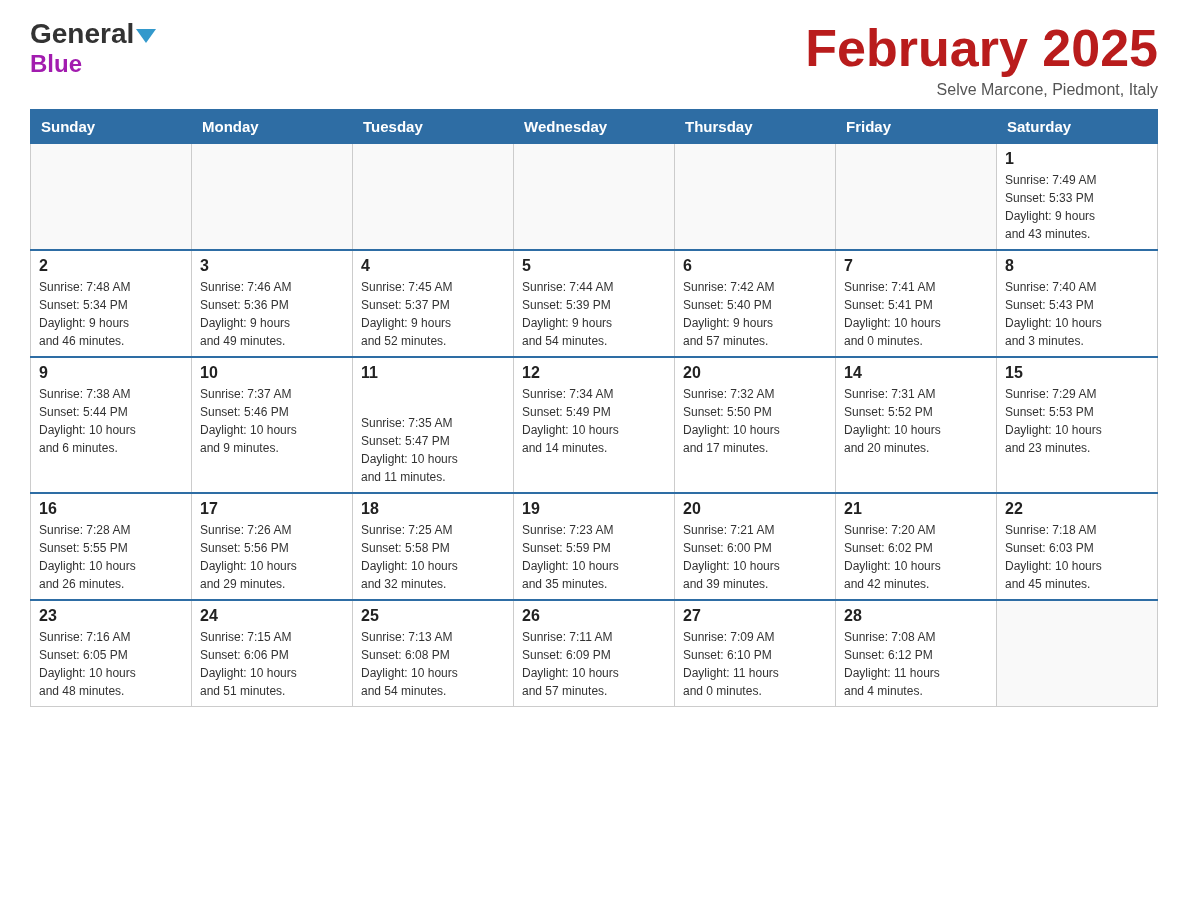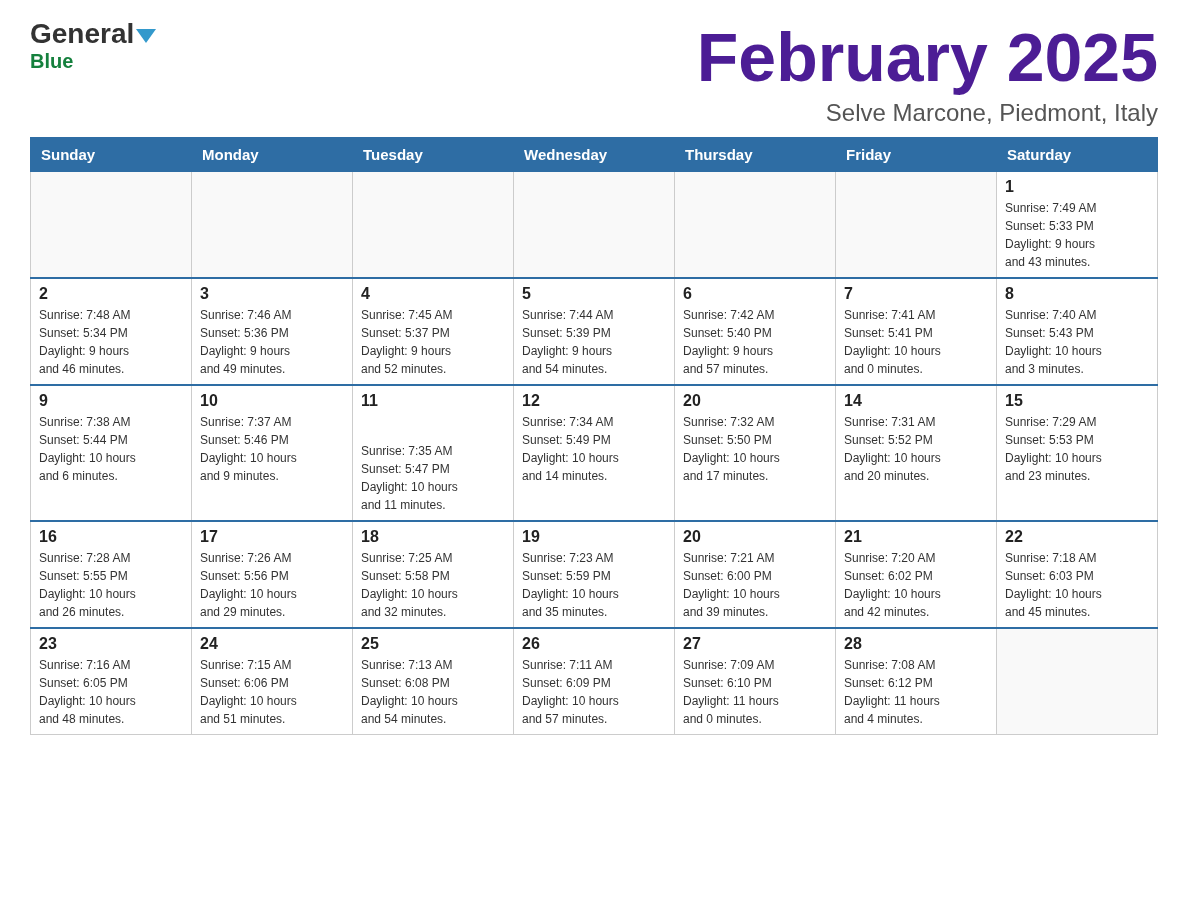--- a/index.html
+++ b/index.html
@@ -32,36 +32,36 @@
       display: inline-block;
       width: 0;
       height: 0;
       border-left: 10px solid transparent;
       border-right: 10px solid transparent;
       border-top: 14px solid #3399cc;
       margin-left: 2px;
       vertical-align: middle;
     }
     .logo-blue-line {
-      font-size: 20px;
-      font-weight: bold;
-      color: #15803d;
+      font-size: 24px;
+      font-weight: bold;
+      color: #a21caf;
       margin-top: 2px;
     }
     .title-area {
       text-align: right;
     }
     .month-title {
-      font-size: 68px;
-      font-weight: bold;
-      color: #4c1d95;
+      font-size: 52px;
+      font-weight: bold;
+      color: #b91c1c;
       line-height: 1.1;
     }
     .location {
-      font-size: 24px;
+      font-size: 16px;
       color: #555;
       margin-top: 4px;
     }
     .calendar {
       width: 100%;
       border-collapse: collapse;
       margin-top: 10px;
       padding-left: 28px;
     }
     .calendar th {

